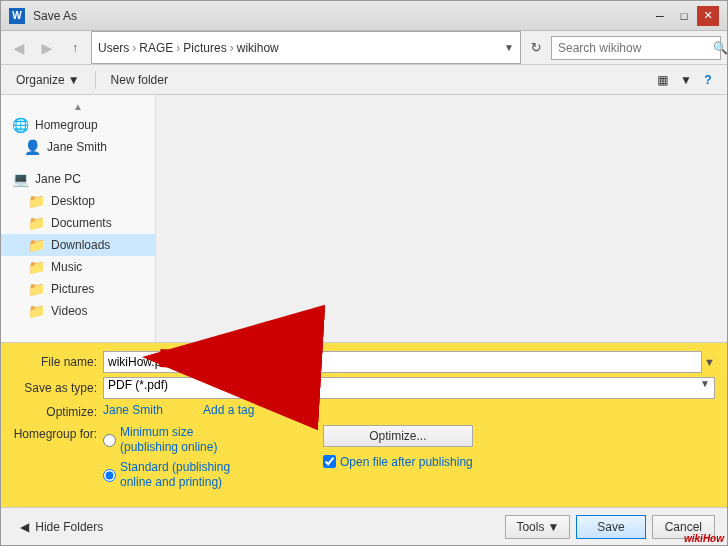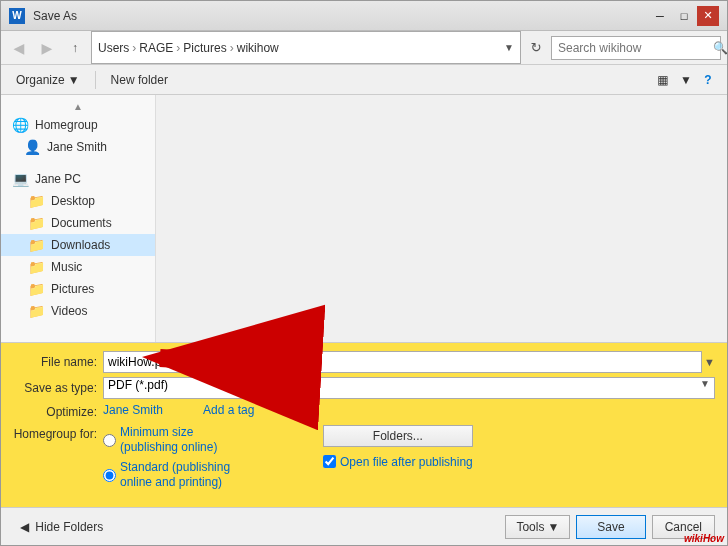--- a/index.html
+++ b/index.html
@@ -443,21 +443,21 @@
             </label>
           </div>
           <div class="radio-row">
             <input type="radio" name="optimize" checked="" id="opt-standard" style="">
             <label for="opt-standard">
               <span class="radio-label">Standard (publishing<br>online and printing)</span>
             </label>
           </div>
         </div>
         <div class="right-options">
-          <button class="options-btn">Folders...</button>
+          <button class="options-btn">Optimize...</button>
           <div class="checkbox-row">
             <input type="checkbox" id="open-after" checked="" style="">
             <label for="open-after" class="checkbox-label">Open file after publishing</label>
           </div>
         </div>
       </div>
     </div>
 
     <div class="footer">
       <div class="hide-folders-btn">

